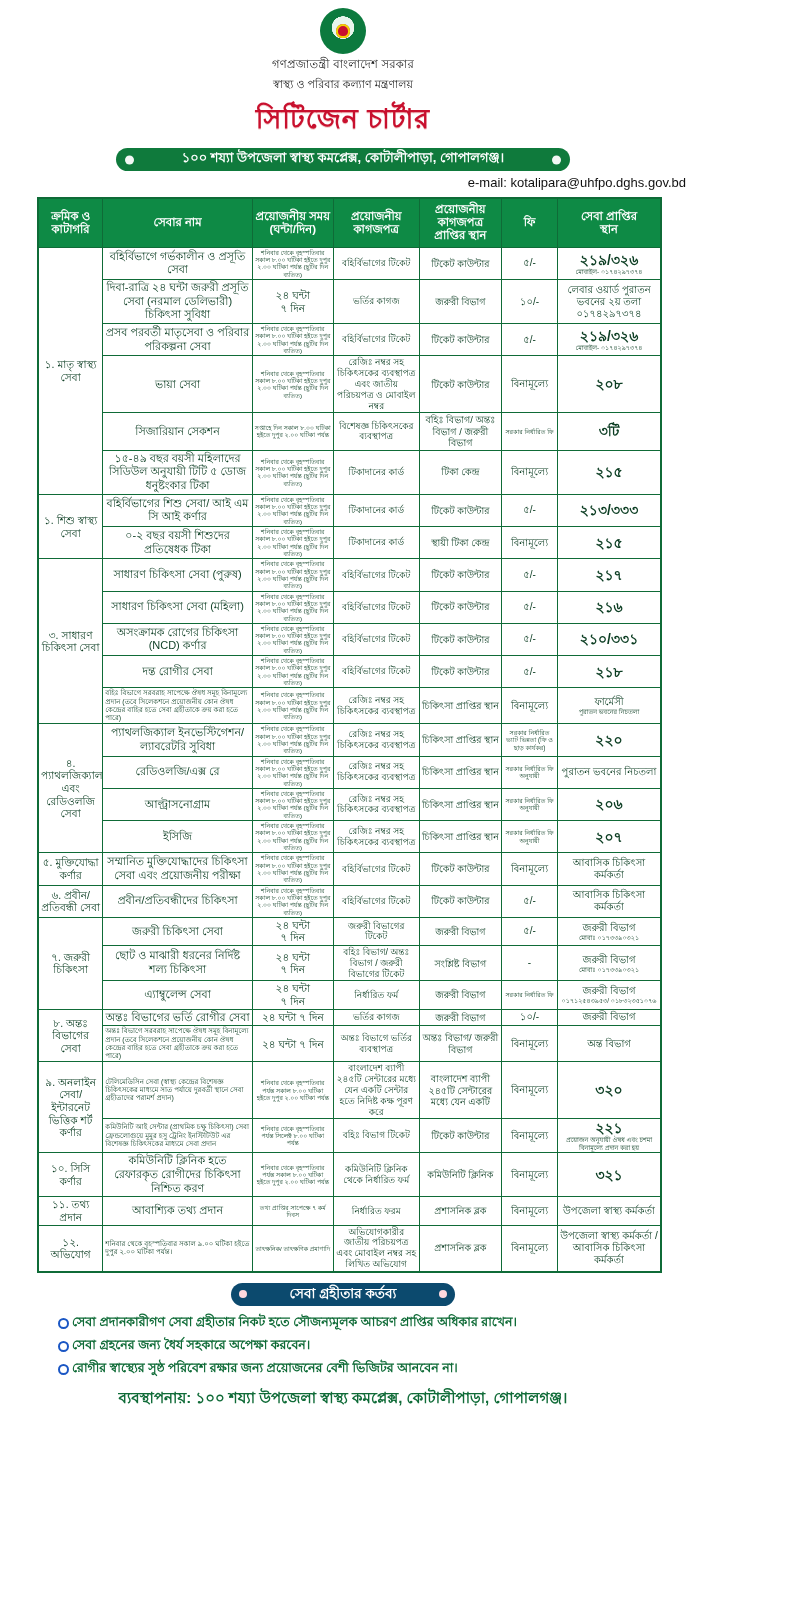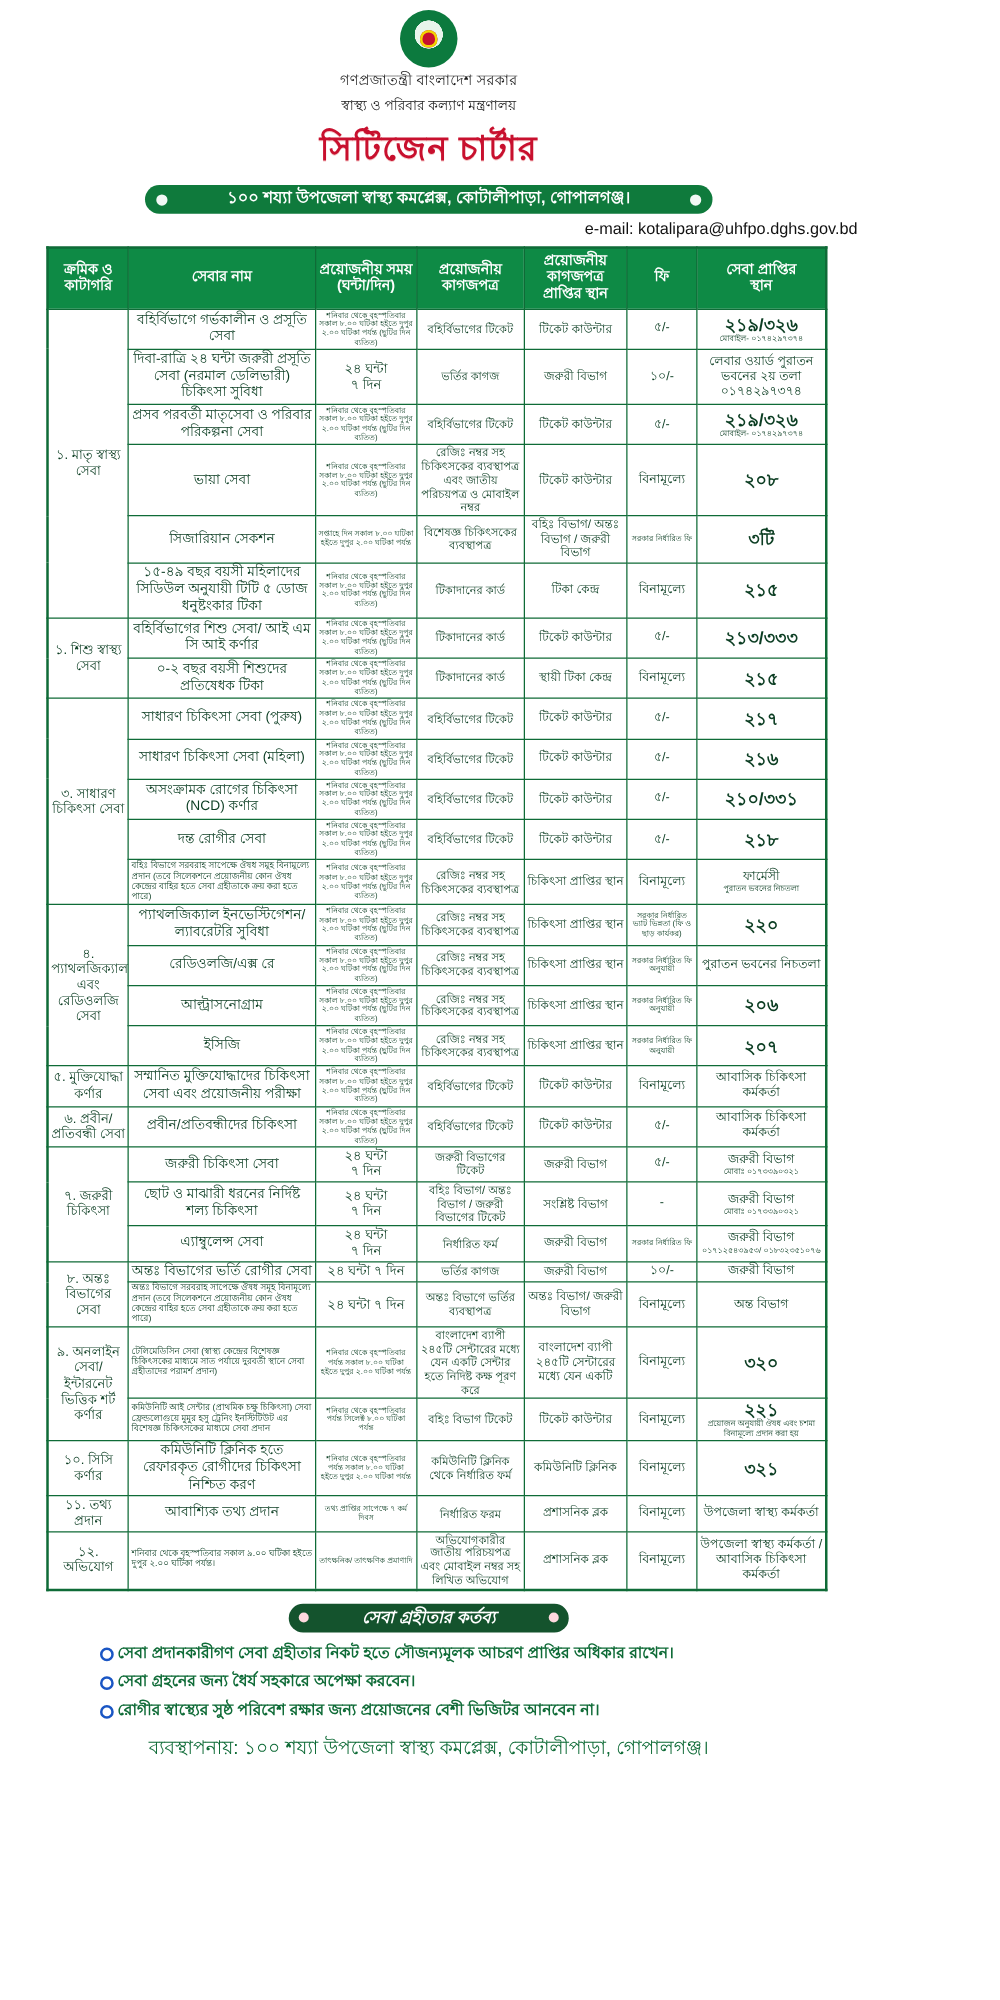--- a/index.html
+++ b/index.html
@@ -90,42 +90,42 @@
   td.place { font-size:9.5px; line-height:1.2; }
   td.fee { font-size:10px; line-height:1.2; }
   td.fee .small { font-size:6.3px; display:block; line-height:1.15; }
   td.loc { font-size:14px; line-height:1.15; font-weight:bold; }
   td.loc .sub { display:block; font-size:6.4px; font-weight:normal; line-height:1.15; }
   td.loc .txt { font-size:10px; font-weight:normal; display:block; line-height:1.2; }
 
   
   .duty-badge {
     margin:10px auto 0 auto; width:224px; height:23px;
-    background:#14532d; color:#fff; border-radius:12px;
+    background:#0c4a6e; color:#fff; border-radius:12px;
     display:flex;align-items:center;justify-content:center;
-    font-size:13.5px;font-weight:bold;position:relative;font-style:italic;
+    font-size:13.5px;font-weight:bold;position:relative;
   }
   .duty-badge:before,.duty-badge:after{
     content:"";position:absolute;top:50%;transform:translateY(-50%);
     width:8px;height:8px;border-radius:50%;background:#ffd9de;
   }
   .duty-badge:before{left:8px;} .duty-badge:after{right:8px;}
-  ul.duties{ list-style:none; margin:7px 0 0 0; padding:0 0 0 80px; }
+  ul.duties{ list-style:none; margin:7px 0 0 0; padding:0 0 0 58px; }
   ul.duties li{
     font-size:12.5px; color:#0f6b37; font-weight:bold;
     margin-bottom:3px; position:relative; padding-left:14px;
   }
   ul.duties li:before{
     content:"";position:absolute;left:0;top:5px;
     width:7px;height:7px;border-radius:50%;
     border:2px solid #1a56c4;background:#fff;
   }
   .mgmt {
     text-align:center; margin-top:7px;
-    font-size:15px; font-weight:normal; color:#0f6b37;
+    font-size:15px; font-weight:bold; color:#0f6b37;
   }
 </style>
 </head>
 <body>
 
 <div class="page">
 
   <div class="header">
     <div class="emblem">
       <div class="inner">

